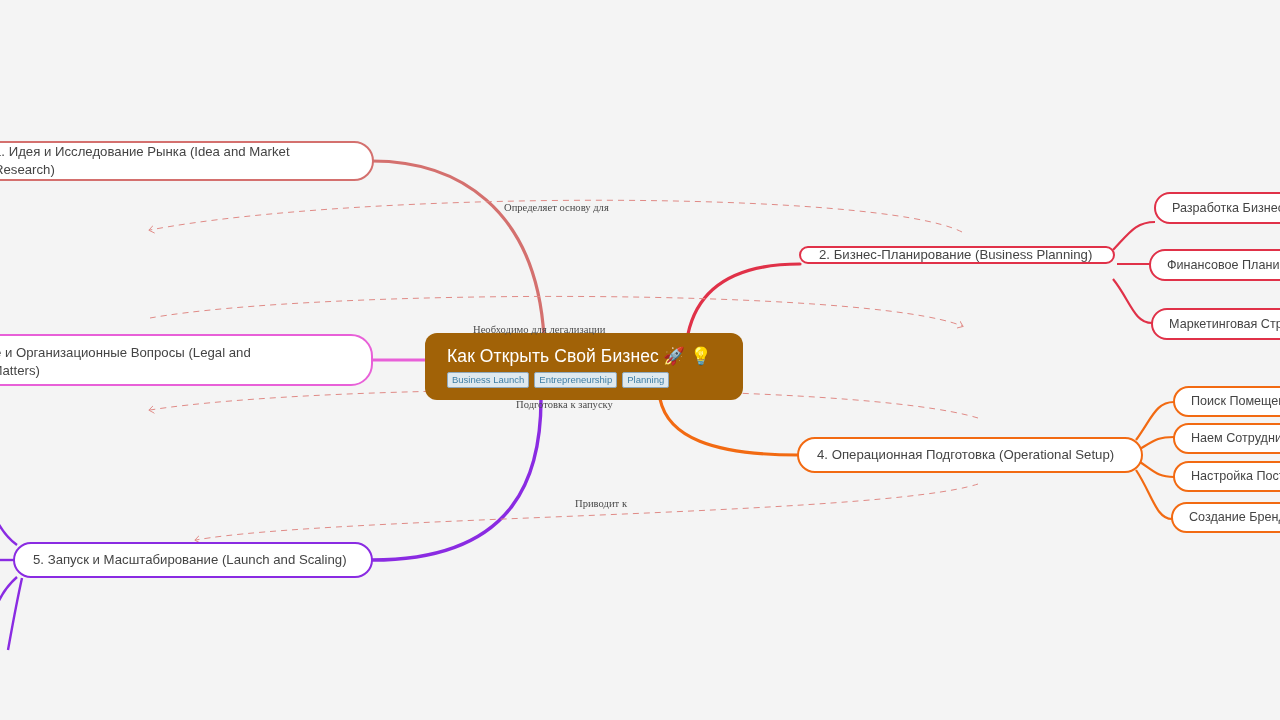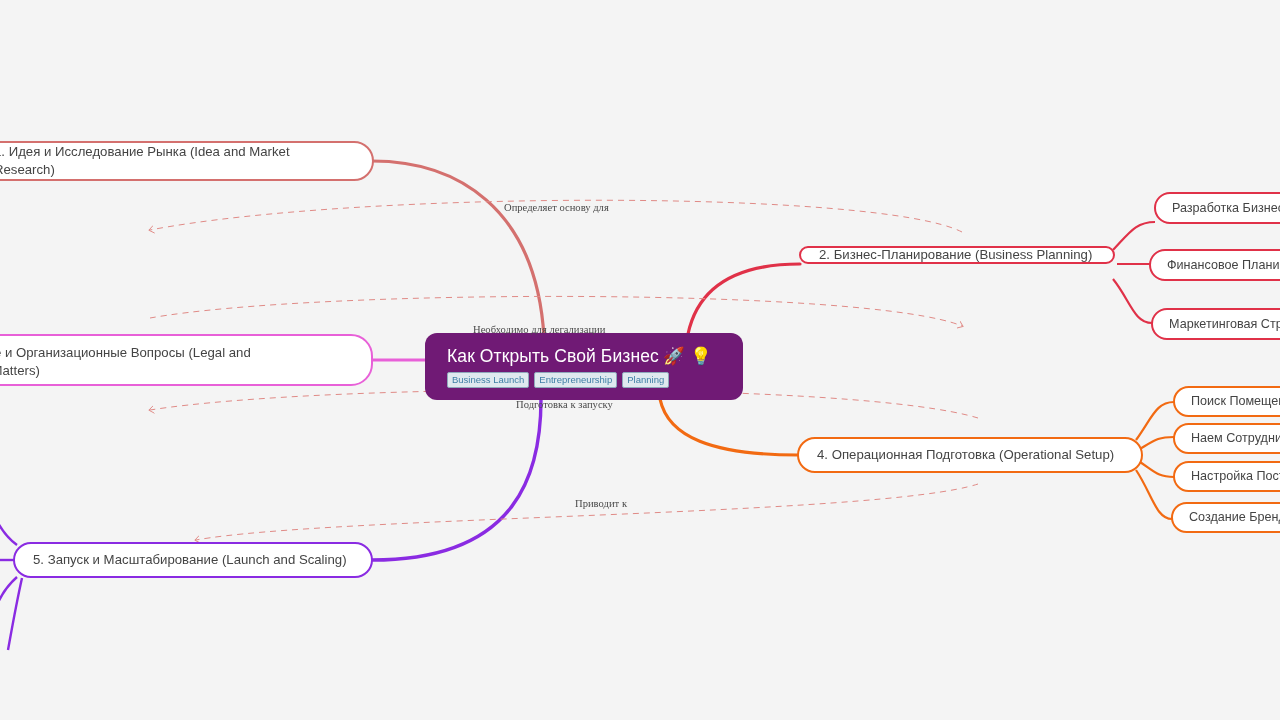--- a/index.html
+++ b/index.html
@@ -19,21 +19,21 @@
     position: absolute; left: 0; top: 0;
     width: 1280px; height: 720px;
     pointer-events: none;
   }
 
   
   .central {
     position: absolute;
     left: 425px; top: 333px;
     width: 318px; height: 67px;
-    background: #701a75;
+    background: #a16207;
     border-radius: 12px;
     padding: 9px 18px 8px 22px;
     display: flex;
     flex-direction: column;
     justify-content: center;
     gap: 5px;
     z-index: 5;
   }
   .central-title {
     color: #ffffff;

